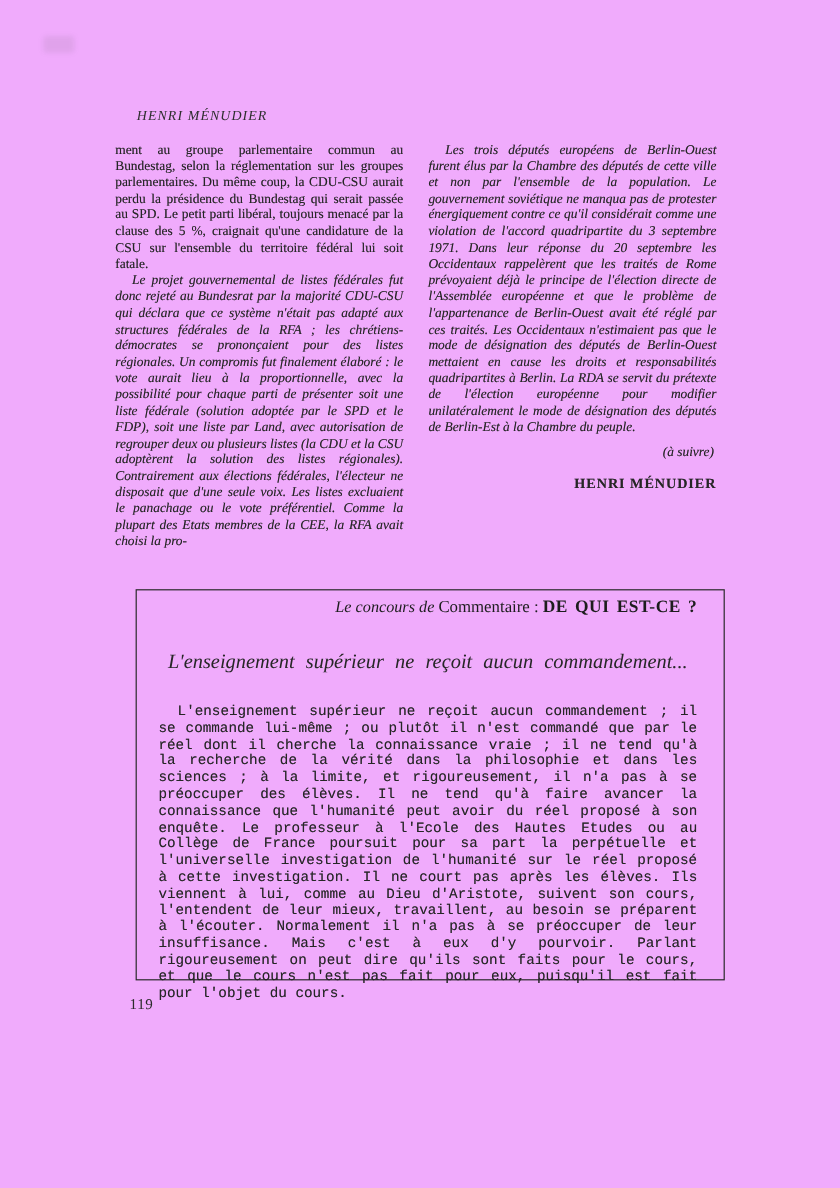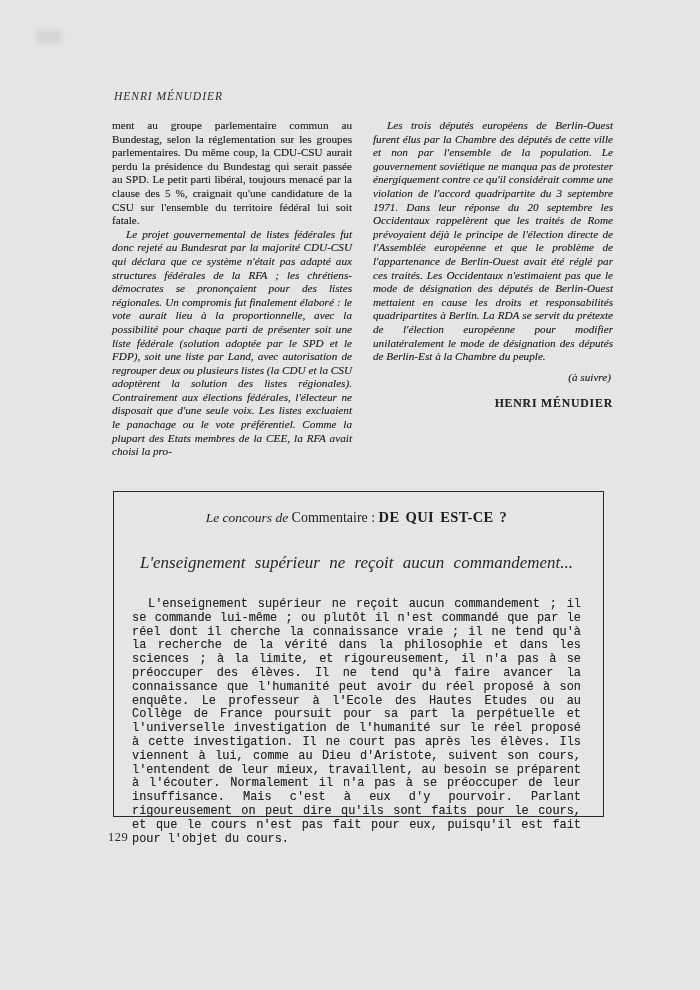--- a/index.html
+++ b/index.html
@@ -1,20 +1,20 @@
 <!DOCTYPE html>
 <html><head>
 <meta charset="utf-8">
 <style>
   html, body { margin: 0; padding: 0; background: #ffffff; }
   .page {
     position: relative;
     width: 700px;
     height: 990px;
-    background: #e5e5e5;
+    background: #f0abfc;
     font-family: "Liberation Serif", "DejaVu Serif", serif;
     color: #242424;
     overflow: hidden;
   }
 
   
   .smudge {
     position: absolute;
     left: 36px; top: 30px;
     width: 26px; height: 14px;
@@ -27,21 +27,21 @@
     position: absolute;
     left: 114px; top: 90px;
     font-style: italic;
     font-size: 11.6px;
     letter-spacing: 0.9px;
     color: #2e2e2e;
   }
 
   .columns {
     position: absolute;
-    left: 112px; top: 119px;
+    left: 96px; top: 119px;
     width: 501px;
     display: flex;
     gap: 21px;
   }
   .col { width: 245px; }
   .col p {
     margin: 0;
     font-size: 11.2px;
     line-height: 13.6px;
     text-align: justify;
@@ -67,22 +67,22 @@
 
   .contest-box {
     position: absolute;
     left: 113px; top: 491px;
     width: 491px; height: 326px;
     border: 1.5px solid #2a2a2a;
     box-sizing: border-box;
     padding: 0 22px 0 18px;
   }
   .box-title {
-    margin-top: 17px;
-    text-align: center;
+    margin-top: 6px;
+    text-align: right;
     font-size: 13.5px;
     color: #1d1d1d;
     white-space: nowrap;
   }
   .box-title .t-italic { font-style: italic; }
   .box-title .t-journal { font-size: 14px; }
   .box-title .t-bold {
     font-weight: bold;
     font-size: 14.5px;
     letter-spacing: 0.4px;
@@ -149,15 +149,15 @@
   <div class="contest-box">
     <div class="box-title">
       <span class="t-italic">Le concours de</span>
       <span class="t-journal">Commentaire :</span>
       <span class="t-bold">DE QUI EST-CE ?</span>
     </div>
     <div class="box-epigraph">L'enseignement supérieur ne reçoit aucun commandement...</div>
     <div class="box-body">L'enseignement supérieur ne reçoit aucun commandement ; il se commande lui-même ; ou plutôt il n'est commandé que par le réel dont il cherche la connaissance vraie ; il ne tend qu'à la recherche de la vérité dans la philosophie et dans les sciences ; à la limite, et rigoureusement, il n'a pas à se préoccuper des élèves. Il ne tend qu'à faire avancer la connaissance que l'humanité peut avoir du réel proposé à son enquête. Le professeur à l'Ecole des Hautes Etudes ou au Collège de France poursuit pour sa part la perpétuelle et l'universelle investigation de l'humanité sur le réel proposé à cette investigation. Il ne court pas après les élèves. Ils viennent à lui, comme au Dieu d'Aristote, suivent son cours, l'entendent de leur mieux, travaillent, au besoin se préparent à l'écouter. Normalement il n'a pas à se préoccuper de leur insuffisance. Mais c'est à eux d'y pourvoir. Parlant rigoureusement on peut dire qu'ils sont faits pour le cours, et que le cours n'est pas fait pour eux, puisqu'il est fait pour l'objet du cours.</div>
   </div>
 
-  <div class="page-number">129</div>
+  <div class="page-number">119</div>
 
 </div>
 
 </body></html>

